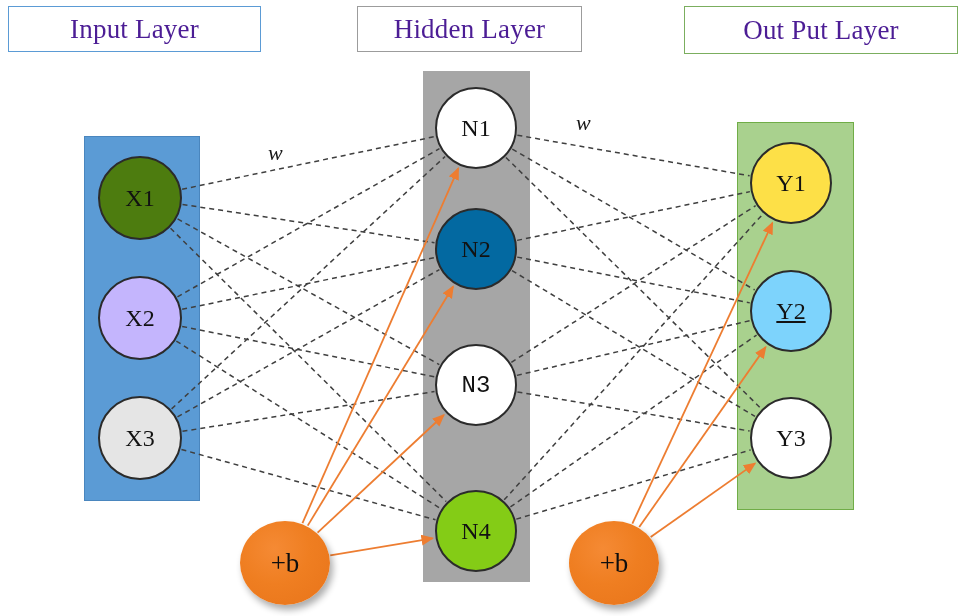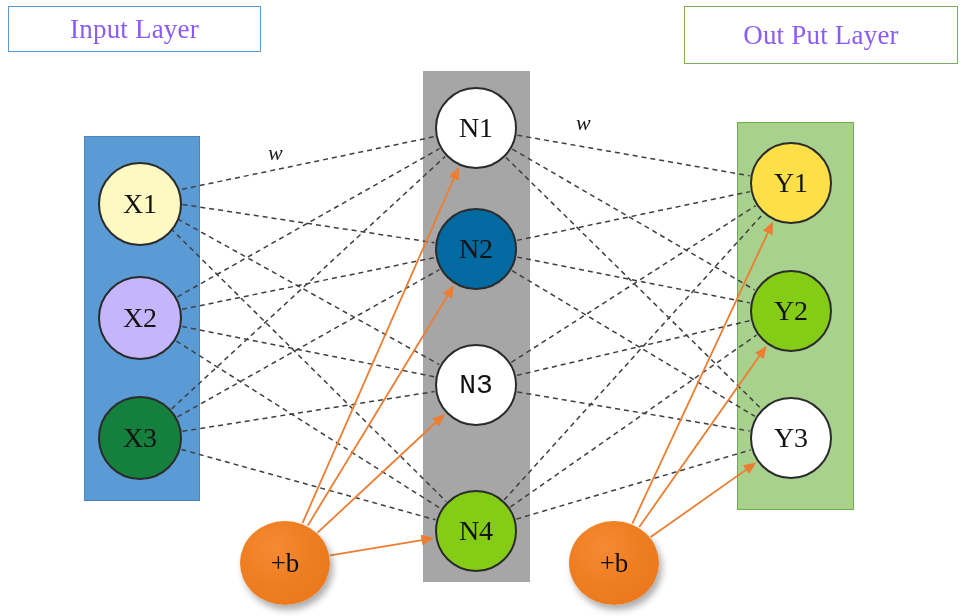--- a/index.html
+++ b/index.html
@@ -20,21 +20,21 @@
 
   
   .title-box {
     position: absolute;
     box-sizing: border-box;
     background: #ffffff;
     display: flex;
     align-items: center;
     justify-content: center;
     font-size: 27px;
-    color: #8b5cf6;
+    color: #4c1d95;
     letter-spacing: 0.2px;
     z-index: 6;
   }
 
   
   .panel {
     position: absolute;
     box-sizing: border-box;
     z-index: 1;
   }
@@ -42,21 +42,21 @@
   
   .node {
     position: absolute;
     box-sizing: border-box;
     border-radius: 50%;
     background: #ffffff;
     border: 2.2px solid #2b2b2b;
     display: flex;
     align-items: center;
     justify-content: center;
-    font-size: 28px;
+    font-size: 24px;
     color: #121212;
     z-index: 4;
   }
 
   
   .bias {
     position: absolute;
     box-sizing: border-box;
     border-radius: 50%;
     background: radial-gradient(circle at 38% 33%, #f58a34 0%, #ef7e21 45%, #e8741a 100%);
@@ -121,32 +121,33 @@
       <line x1="512.0147028799269" y1="270.6088217279561" x2="754.9852971200731" y2="416.3911782720439" stroke="#3F3F3F" stroke-width="1.5" stroke-dasharray="5,4"></line>
       <line x1="511.35500072668896" y1="362.327904295901" x2="755.644999273311" y2="205.67209570409895" stroke="#3F3F3F" stroke-width="1.5" stroke-dasharray="5,4"></line>
       <line x1="516.8869230932535" y1="375.3948180669817" x2="750.1130769067465" y2="320.6051819330183" stroke="#3F3F3F" stroke-width="1.5" stroke-dasharray="5,4"></line>
       <line x1="517.4178344580248" y1="391.9687150040486" x2="749.5821655419752" y2="431.0312849959514" stroke="#3F3F3F" stroke-width="1.5" stroke-dasharray="5,4"></line>
       <line x1="504.18538766408227" y1="499.86185743777577" x2="762.8146123359178" y2="214.1381425622242" stroke="#3F3F3F" stroke-width="1.5" stroke-dasharray="5,4"></line>
       <line x1="510.43339851230974" y1="506.9512772294979" x2="756.5666014876903" y2="335.0487227705021" stroke="#3F3F3F" stroke-width="1.5" stroke-dasharray="5,4"></line>
       <line x1="516.2811121494346" y1="519.1074811749288" x2="750.7188878505654" y2="449.8925188250712" stroke="#3F3F3F" stroke-width="1.5" stroke-dasharray="5,4"></line>
     </svg>
 
   <div class="title-box" id="title-input" style="left: 8px; top: 6px; width: 253px; height: 46px; border: 1.6px solid rgb(91, 155, 213);">Input Layer</div>
-  <div class="title-box" id="title-output" style="left: 684px; top: 6px; width: 274px; height: 58px; border: 1.6px solid rgb(123, 174, 94);">Out Put Layer</div>
+  <div class="title-box" id="title-hidden" style="left: 357px; top: 6px; width: 225px; height: 46px; border: 1.6px solid rgb(156, 156, 156);">Hidden Layer</div>
+  <div class="title-box" id="title-output" style="left: 684px; top: 6px; width: 274px; height: 48px; border: 1.6px solid rgb(123, 174, 94);">Out Put Layer</div>
 
   <div id="nodes-host">
-      <div class="node" style="left: 98px; top: 162px; width: 84px; height: 84px; background: #fef9c3; border-color: rgb(43, 43, 43); text-align: center;">X1</div>
+      <div class="node" style="left: 98px; top: 156px; width: 84px; height: 84px; background: #4d7c0f; border-color: rgb(43, 43, 43); text-align: center;">X1</div>
       <div class="node" style="left: 98px; top: 276px; width: 84px; height: 84px; background: #c4b5fd; border-color: rgb(43, 43, 43);">X2</div>
-      <div class="node" style="left: 98px; top: 396px; width: 84px; height: 84px; background: #15803d; border-color: rgb(43, 43, 43);">X3</div>
+      <div class="node" style="left: 98px; top: 396px; width: 84px; height: 84px; background: #e5e5e5; border-color: rgb(43, 43, 43);">X3</div>
       <div class="node" style="left: 435px; top: 87px; width: 82px; height: 82px; background: rgb(255, 255, 255); border-color: rgb(43, 43, 43);">N1</div>
       <div class="node" style="left: 435px; top: 208px; width: 82px; height: 82px; background: #0369a1; border-color: rgb(43, 43, 43);">N2</div>
       <div class="node" style="left: 435px; top: 344px; width: 82px; height: 82px; background: rgb(255, 255, 255); border-color: rgb(43, 43, 43); font-family: Liberation Mono, monospace;">N3</div>
       <div class="node" style="left: 435px; top: 490px; width: 82px; height: 82px; background: #84cc16; border-color: rgb(43, 43, 43);">N4</div>
       <div class="node" style="left: 750px; top: 142px; width: 82px; height: 82px; background: #fde047; border-color: rgb(43, 43, 43);">Y1</div>
-      <div class="node" style="left: 750px; top: 270px; width: 82px; height: 82px; background: #84cc16; border-color: rgb(43, 43, 43);">Y2</div>
+      <div class="node" style="left: 750px; top: 270px; width: 82px; height: 82px; background: #7dd3fc; border-color: rgb(43, 43, 43); text-decoration: underline;">Y2</div>
       <div class="node" style="left: 750px; top: 397px; width: 82px; height: 82px; background: rgb(255, 255, 255); border-color: rgb(43, 43, 43); text-align: center;">Y3</div>
     </div>
 
   <svg class="wires wires-bias" id="svg-bias">
     <defs>
       <marker id="arrow-orange" markerWidth="7" markerHeight="7" refX="6.2" refY="3" orient="auto" markerUnits="strokeWidth">
         <path d="M0,0 L7,3 L0,6 z" fill="#ED7D31"></path>
       </marker>
     </defs>
   <line x1="302.46610161903106" y1="523.2211821765524" x2="458.3105434180771" y2="168.28750582793958" stroke="#ED7D31" stroke-width="1.8" marker-end="url(#arrow-orange)"></line>

